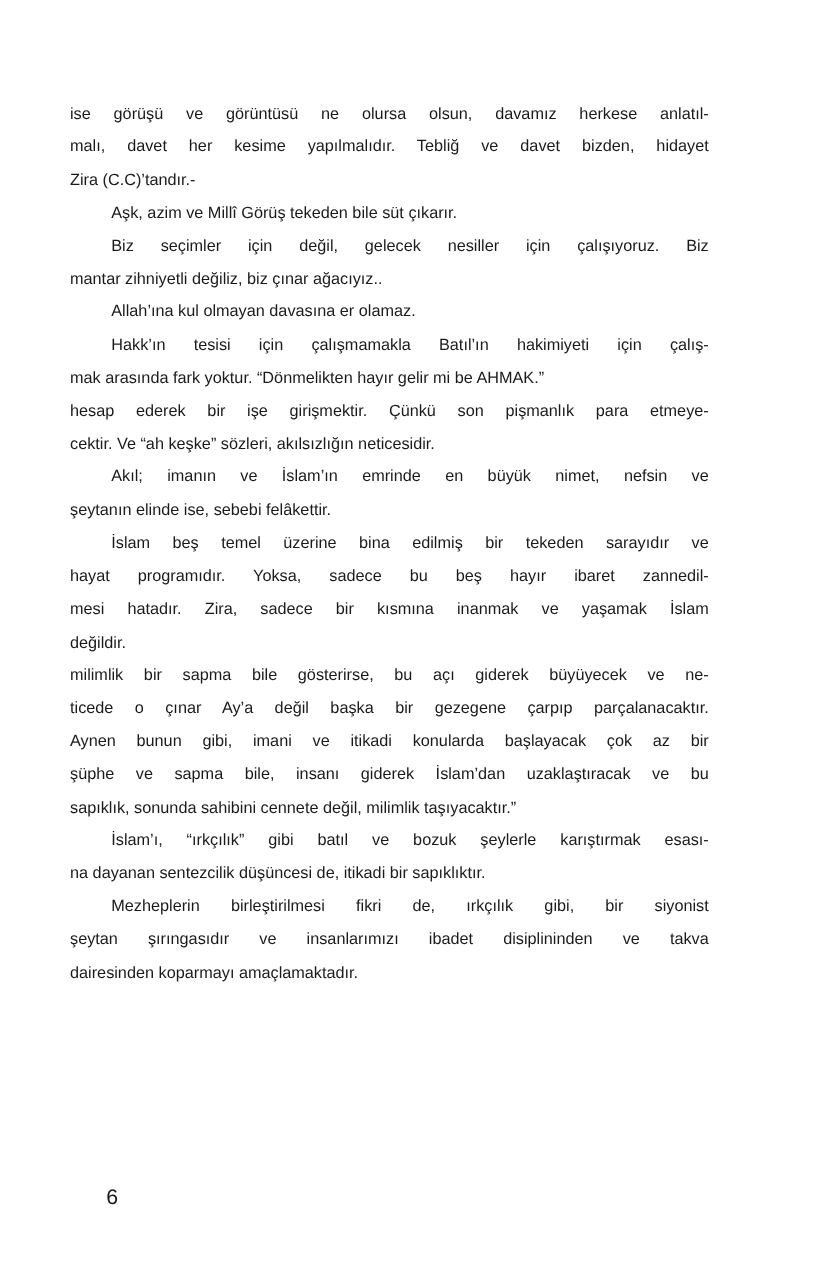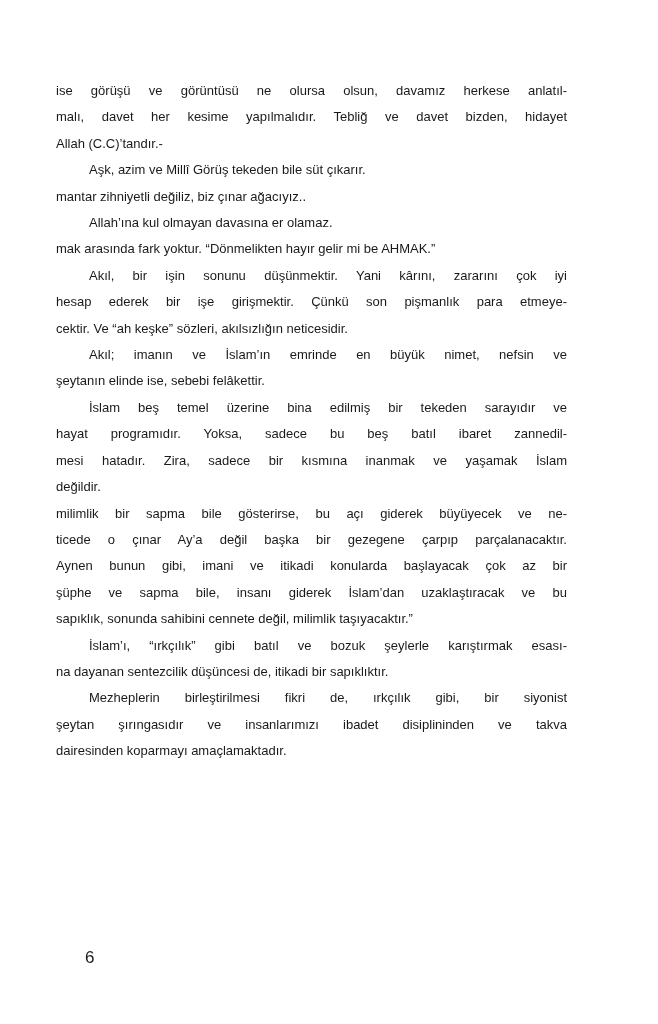--- a/index.html
+++ b/index.html
@@ -43,46 +43,47 @@
       color: #1a1a1a;
     }
   </style>
 </head>
 <body>
 
 <div class="page-body" id="page-body">
     <div class="para-block">
       <span class="line">ise görüşü ve görüntüsü ne olursa olsun, davamız herkese anlatıl-</span>
       <span class="line">malı, davet her kesime yapılmalıdır. Tebliğ ve davet bizden, hidayet</span>
-      <span class="line last">Allah (C.C)’tandır.-</span>
+      <span class="line last">Zira (C.C)’tandır.-</span>
     </div>
     <div class="para-block">
       <span class="line indent last">Aşk, azim ve Millî Görüş tekeden bile süt çıkarır.</span>
     </div>
     <div class="para-block">
+      <span class="line indent">Biz seçimler için değil, gelecek nesiller için çalışıyoruz. Biz</span>
       <span class="line last">mantar zihniyetli değiliz, biz çınar ağacıyız..</span>
     </div>
     <div class="para-block">
       <span class="line indent last">Allah’ına kul olmayan davasına er olamaz.</span>
     </div>
     <div class="para-block">
+      <span class="line indent">Hakk’ın tesisi için çalışmamakla Batıl’ın hakimiyeti için çalış-</span>
       <span class="line last">mak arasında fark yoktur. “Dönmelikten hayır gelir mi be AHMAK.”</span>
     </div>
     <div class="para-block">
-      <span class="line indent">Akıl, bir işin sonunu düşünmektir. Yani kârını, zararını çok iyi</span>
       <span class="line">hesap ederek bir işe girişmektir. Çünkü son pişmanlık para etmeye-</span>
       <span class="line last">cektir. Ve “ah keşke” sözleri, akılsızlığın neticesidir.</span>
     </div>
     <div class="para-block">
       <span class="line indent">Akıl; imanın ve İslam’ın emrinde en büyük nimet, nefsin ve</span>
       <span class="line last">şeytanın elinde ise, sebebi felâkettir.</span>
     </div>
     <div class="para-block">
       <span class="line indent">İslam beş temel üzerine bina edilmiş bir tekeden sarayıdır ve</span>
-      <span class="line">hayat programıdır. Yoksa, sadece bu beş batıl ibaret zannedil-</span>
+      <span class="line">hayat programıdır. Yoksa, sadece bu beş hayır ibaret zannedil-</span>
       <span class="line">mesi hatadır. Zira, sadece bir kısmına inanmak ve yaşamak İslam</span>
       <span class="line last">değildir.</span>
     </div>
     <div class="para-block">
       <span class="line">milimlik bir sapma bile gösterirse, bu açı giderek büyüyecek ve ne-</span>
       <span class="line">ticede o çınar Ay’a değil başka bir gezegene çarpıp parçalanacaktır.</span>
       <span class="line">Aynen bunun gibi, imani ve itikadi konularda başlayacak çok az bir</span>
       <span class="line">şüphe ve sapma bile, insanı giderek İslam’dan uzaklaştıracak ve bu</span>
       <span class="line last">sapıklık, sonunda sahibini cennete değil, milimlik taşıyacaktır.”</span>
     </div>

